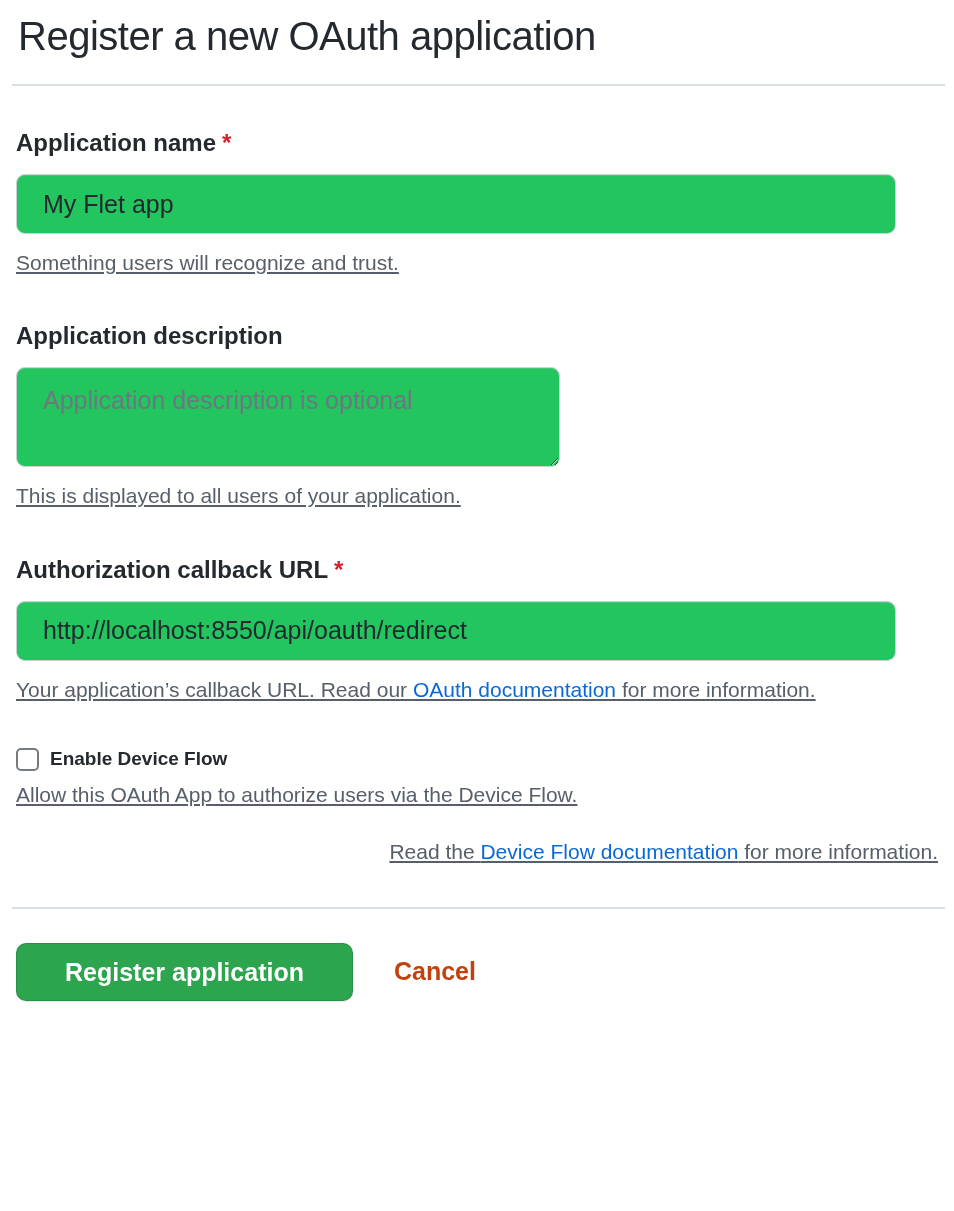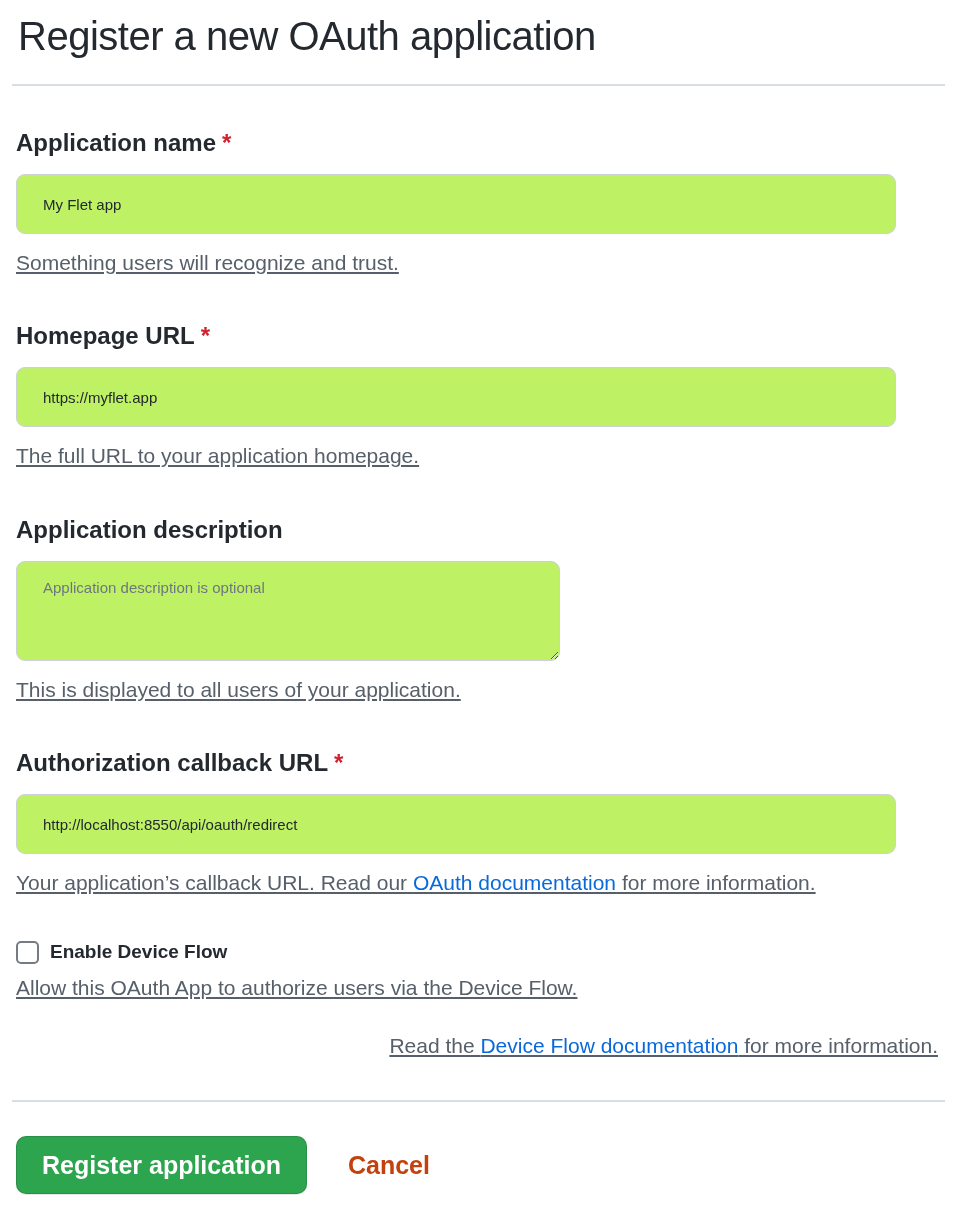--- a/index.html
+++ b/index.html
@@ -41,23 +41,23 @@
     color: #cf222e;
     font-weight: 600;
     margin-left: 6px;
   }
   .form-control {
     display: block;
     width: 880px;
     height: 60px;
     padding: 0 26px;
     font-family: "Liberation Sans", "DejaVu Sans", sans-serif;
-    font-size: 15px;
+    font-size: 25px;
     color: #24292f;
-    background: #bef264;
+    background: #22c55e;
     border: 1px solid #ccd1d9;
     border-radius: 9px;
     box-shadow: inset 0 1px 0 rgba(208,215,222,0.2);
     outline: none;
   }
   textarea.form-control {
     width: 544px;
     height: 100px;
     padding: 16px 26px;
     line-height: 1.3;
@@ -115,21 +115,21 @@
   }
   .btn-primary {
     display: inline-block;
     font-family: "Liberation Sans", "DejaVu Sans", sans-serif;
     font-size: 25px;
     font-weight: 700;
     color: #ffffff;
     background: #2da44e;
     border: 1px solid rgba(27,31,36,0.15);
     border-radius: 10px;
-    padding: 0 25px;
+    padding: 0 48px;
     height: 58px;
     line-height: 56px;
     cursor: pointer;
     box-shadow: 0 1px 0 rgba(27,31,36,0.1);
   }
   .cancel-link {
     margin-left: 41px;
     font-size: 25px;
     font-weight: 700;
     color: #c2410c;
@@ -144,25 +144,20 @@
 
   <h2 class="page-title">Register a new OAuth application</h2>
   <hr class="divider">
 
   <div class="form-group">
     <label class="field-label"><span>Application name</span><span class="required-marker">*</span></label>
     <input type="text" class="form-control" value="My Flet app" style="">
     <p class="note">Something users will recognize and trust.</p>
   </div>
 
-  <div class="form-group">
-    <label class="field-label"><span>Homepage URL</span><span class="required-marker">*</span></label>
-    <input type="text" class="form-control" value="https://myflet.app" style="">
-    <p class="note">The full URL to your application homepage.</p>
-  </div>
 
   <div class="form-group">
     <label class="field-label"><span>Application description</span></label>
     <textarea class="form-control" placeholder="Application description is optional" style=""></textarea>
     <p class="note">This is displayed to all users of your application.</p>
   </div>
 
   <div class="form-group">
     <label class="field-label"><span>Authorization callback URL</span><span class="required-marker">*</span></label>
     <input type="text" class="form-control" value="http://localhost:8550/api/oauth/redirect" style="">

